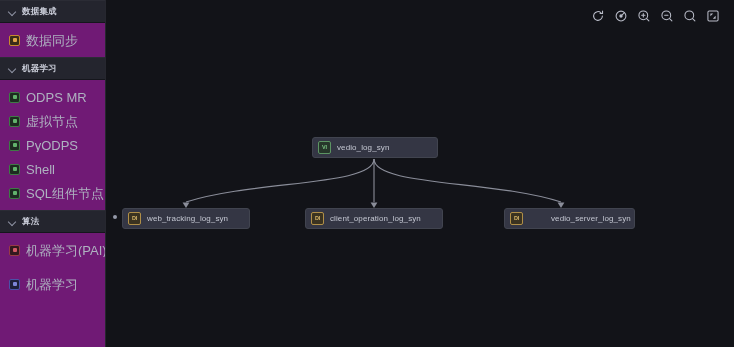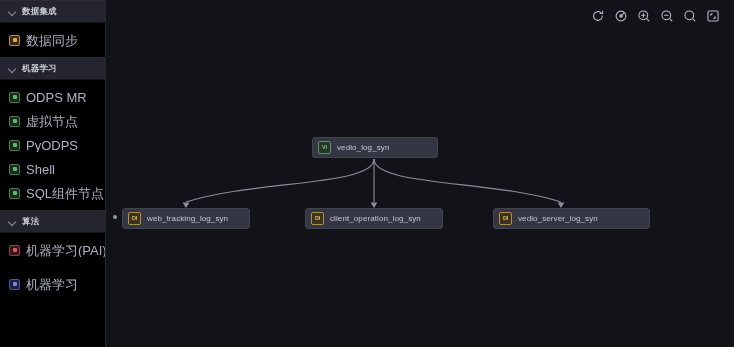--- a/index.html
+++ b/index.html
@@ -19,21 +19,21 @@
     width: 734px;
     height: 347px;
     display: flex;
     background: #0f1015;
   }
 
   
   .sidebar {
     width: 106px;
     height: 347px;
-    background: #000000;
+    background: #701a75;
     border-right: 1px solid #26272f;
     box-sizing: border-box;
     overflow: hidden;
     flex: 0 0 106px;
     position: relative;
   }
   .section-header {
     height: 23px;
     display: flex;
     align-items: center;
@@ -345,20 +345,20 @@
       <div class="node" style="left:16px; top:208px; width:128px;">
         <span class="node-badge badge-gold">DI</span>
         <span class="node-label">web_tracking_log_syn</span>
       </div>
 
       <div class="node" style="left:199px; top:208px; width:138px;">
         <span class="node-badge badge-gold">DI</span>
         <span class="node-label">client_operation_log_syn</span>
       </div>
 
-      <div class="node" style="left:387px; top:208px; width:157px;">
+      <div class="node" style="left:398px; top:208px; width:131px;gap:22px;">
         <span class="node-badge badge-gold">DI</span>
         <span class="node-label">vedio_server_log_syn</span>
       </div>
 
     </div>
   </div>
 </div>
 
 </body></html>

